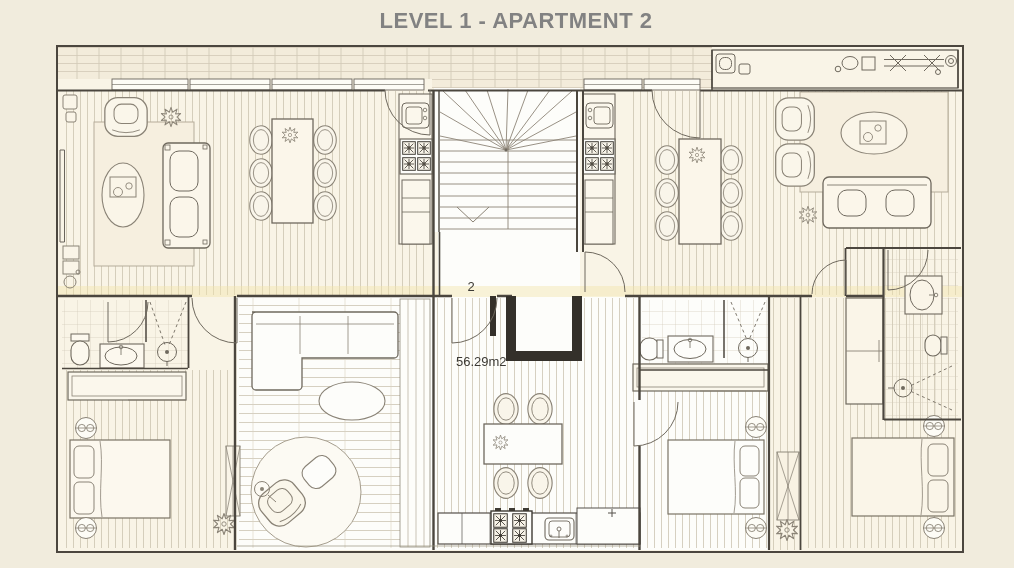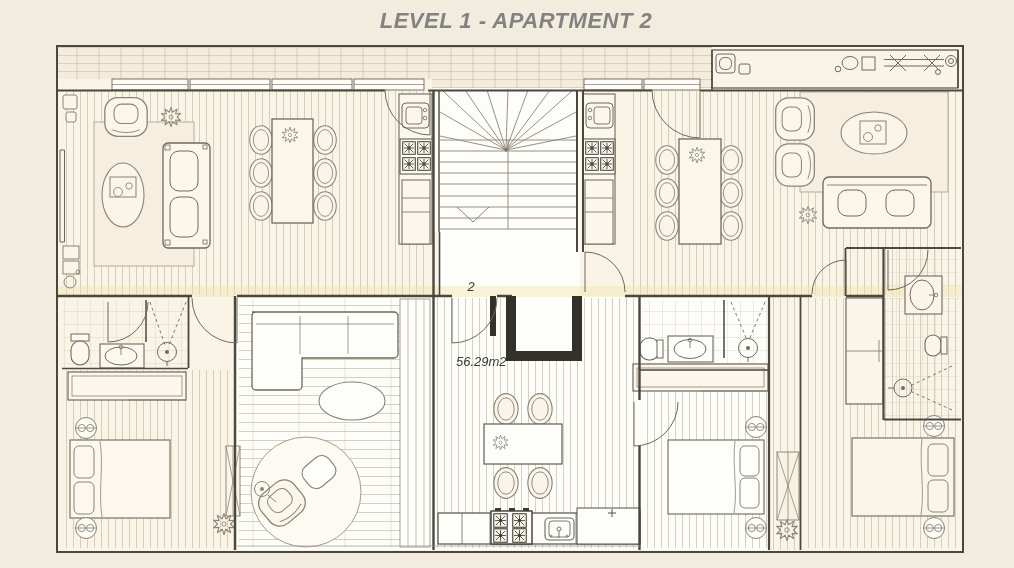--- a/index.html
+++ b/index.html
@@ -1,17 +1,17 @@
 <!DOCTYPE html>
 <html><head>
 <meta charset="utf-8">
 <style>
   html,body{margin:0;padding:0;background:#f1ecdd;}
   .stage{position:relative;width:1014px;height:568px;overflow:hidden;background:#f1ecdd;
-         font-family:"Liberation Sans",sans-serif;font-style:italic;}
+         font-family:"Liberation Sans",sans-serif;}
   svg text{font-family:"Liberation Sans",sans-serif;}
   .title-text{font-weight:bold;font-size:22px;fill:#828282;letter-spacing:.5px;}
   .small-label{font-size:13px;fill:#3c3a35;}
 </style>
 </head>
 <body>
 
 <div class="stage">
 <svg width="1014" height="568" viewBox="0 0 1014 568">
   <defs>

